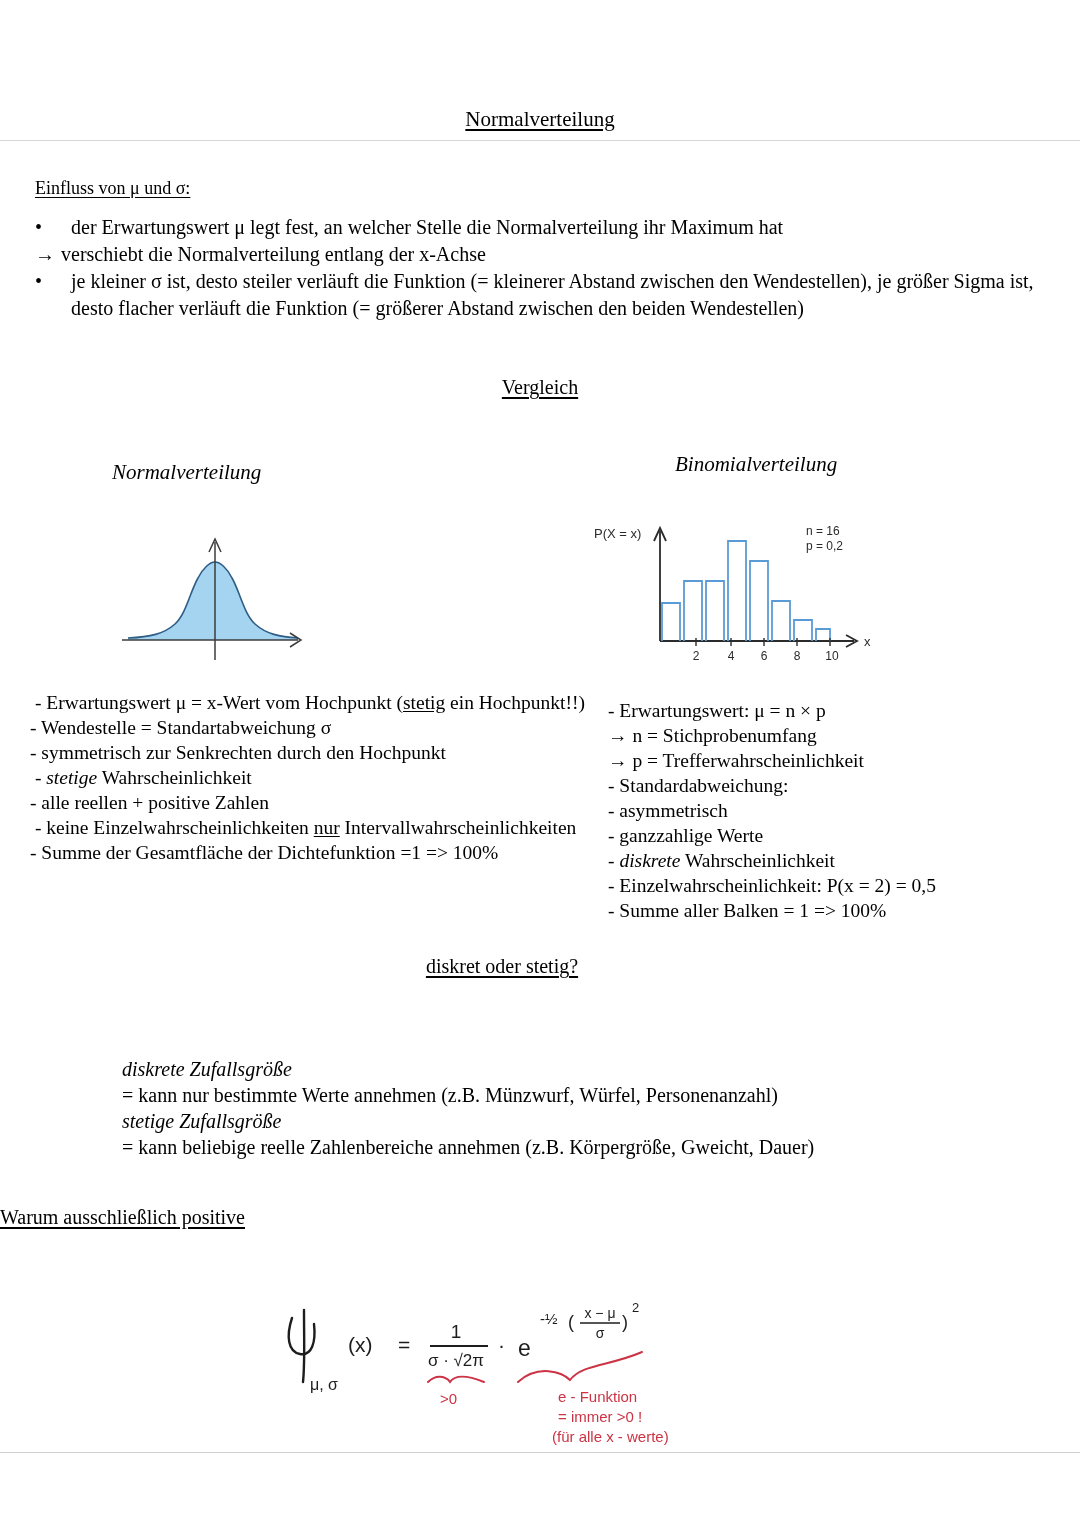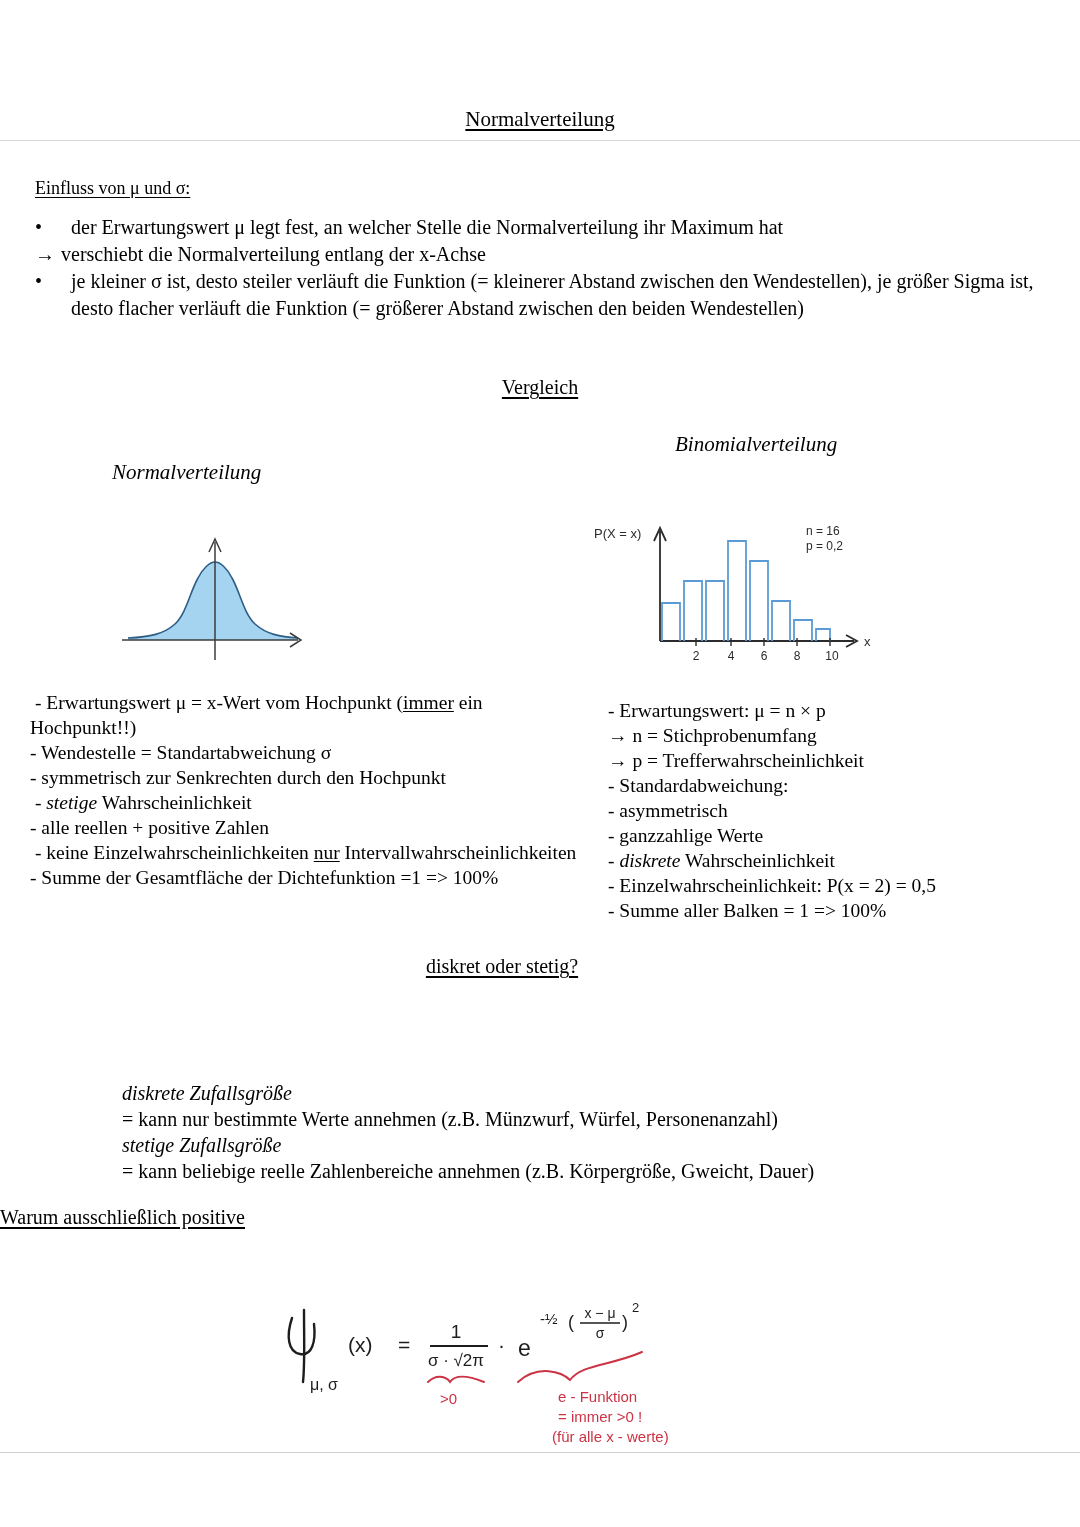--- a/index.html
+++ b/index.html
@@ -100,21 +100,21 @@
     text-underline-offset: 3px;
   }
 
   
   .col-head {
     position: absolute;
     font-style: italic;
     font-size: 21px;
   }
   .col-head.left { top: 460px; left: 112px; }
-  .col-head.right { top: 432px; left: 675px; font-style: italic; }
+  .col-head.right { top: 452px; left: 675px; font-style: italic; }
 
   
   .fig-normal {
     position: absolute;
     top: 520px;
     left: 120px;
     width: 190px;
     height: 145px;
   }
   .fig-binomial {
@@ -161,21 +161,21 @@
   }
   .ds-block {
     position: absolute;
     left: 122px;
     width: 900px;
     font-size: 20px;
     line-height: 26px;
   }
   .ds-block.first { top: 1056px; }
   .ds-block.second { top: 1108px; }
-  .ds-block .term { font-style: italic; margin-top: 24px; }
+  .ds-block .term { font-style: italic; }
 
   
   .warum-heading {
     position: absolute;
     top: 1203px;
     left: 0;
     width: 1080px;
     text-align: left;
     font-size: 20px;
     line-height: 28px;
@@ -287,21 +287,21 @@
 
       <g font-family="'Liberation Sans', sans-serif" font-size="12" fill="#2b2b2b">
         <text x="214" y="30">n = 16</text>
         <text x="214" y="45">p = 0,2</text>
       </g>
     </svg>
   </div>
 
   <div class="col-text left">
     <div class="line">
-      &nbsp;- Erwartungswert μ = x-Wert vom Hochpunkt (<span class="u">immer</span> ein Hochpunkt!!)
+      &nbsp;- Erwartungswert μ = x-Wert vom Hochpunkt (<span class="u">stetig</span> ein Hochpunkt!!)
     </div>
     <div class="line">- Wendestelle = Standartabweichung σ</div>
     <div class="line">- symmetrisch zur Senkrechten durch den Hochpunkt</div>
     <div class="line">
       &nbsp;- <span class="it">stetige</span> Wahrscheinlichkeit
     </div>
     <div class="line">- alle reellen + positive Zahlen</div>
     <div class="line">
       &nbsp;- keine Einzelwahrscheinlichkeiten <span class="u">nur</span> Intervallwahrscheinlichkeiten
     </div>

